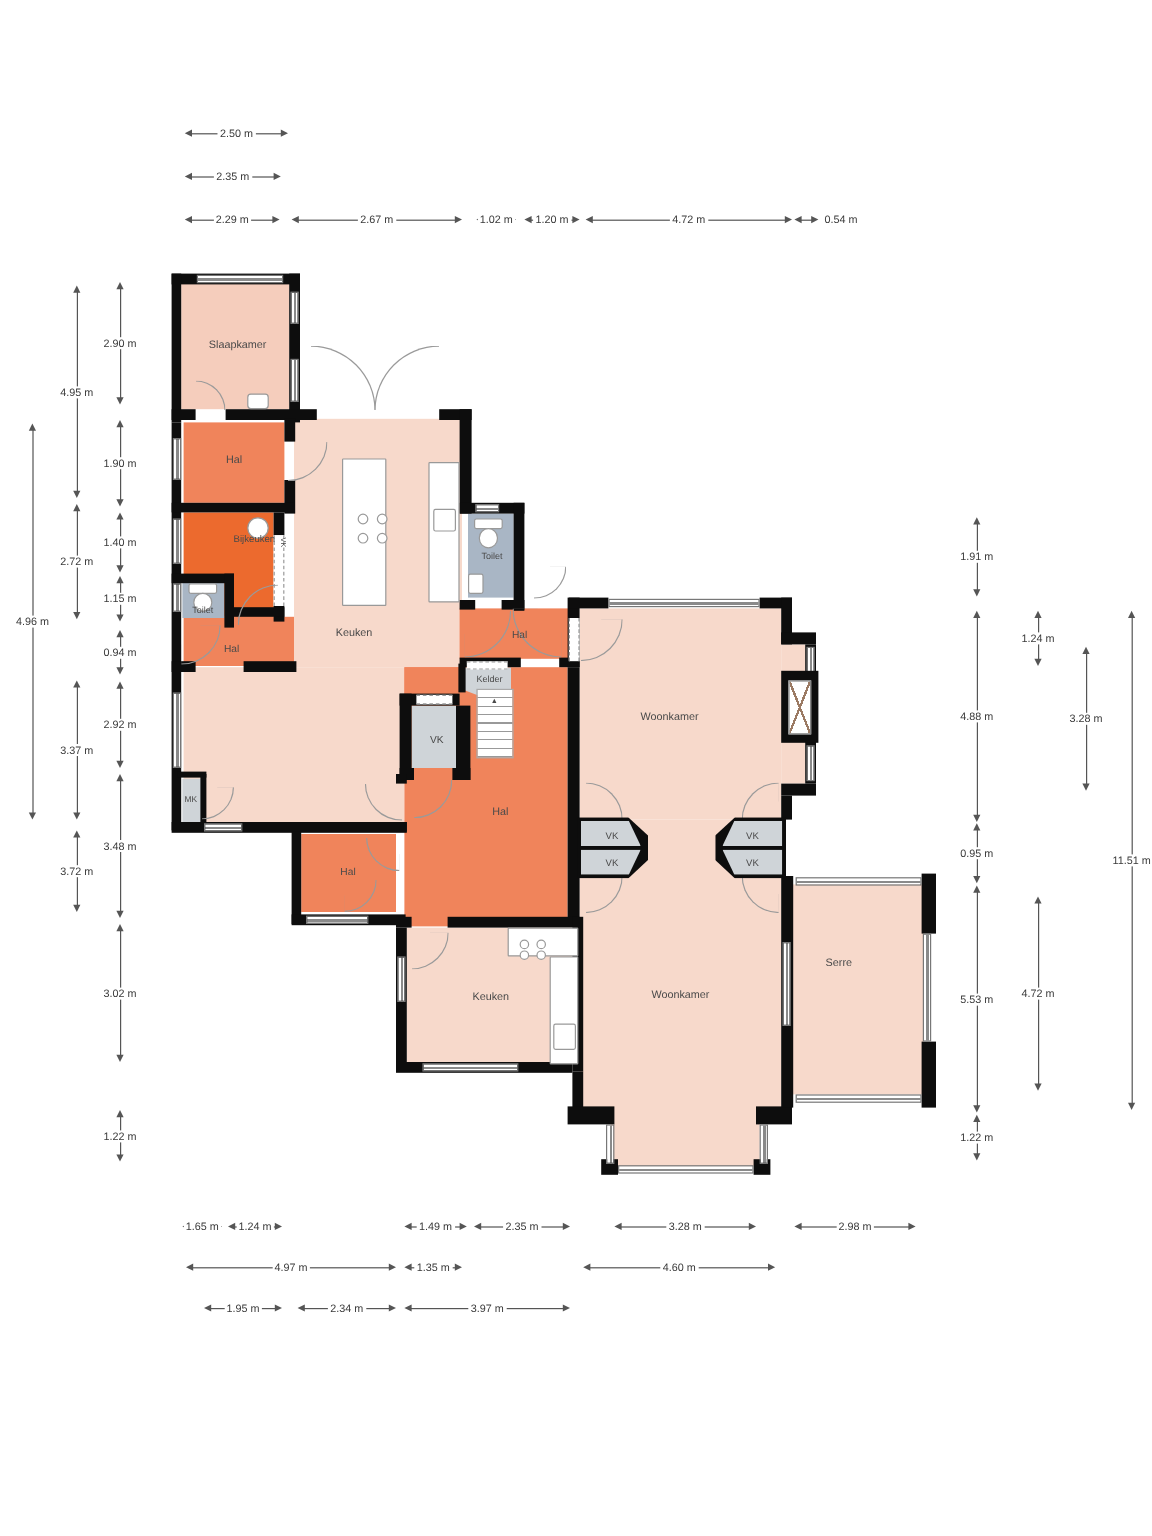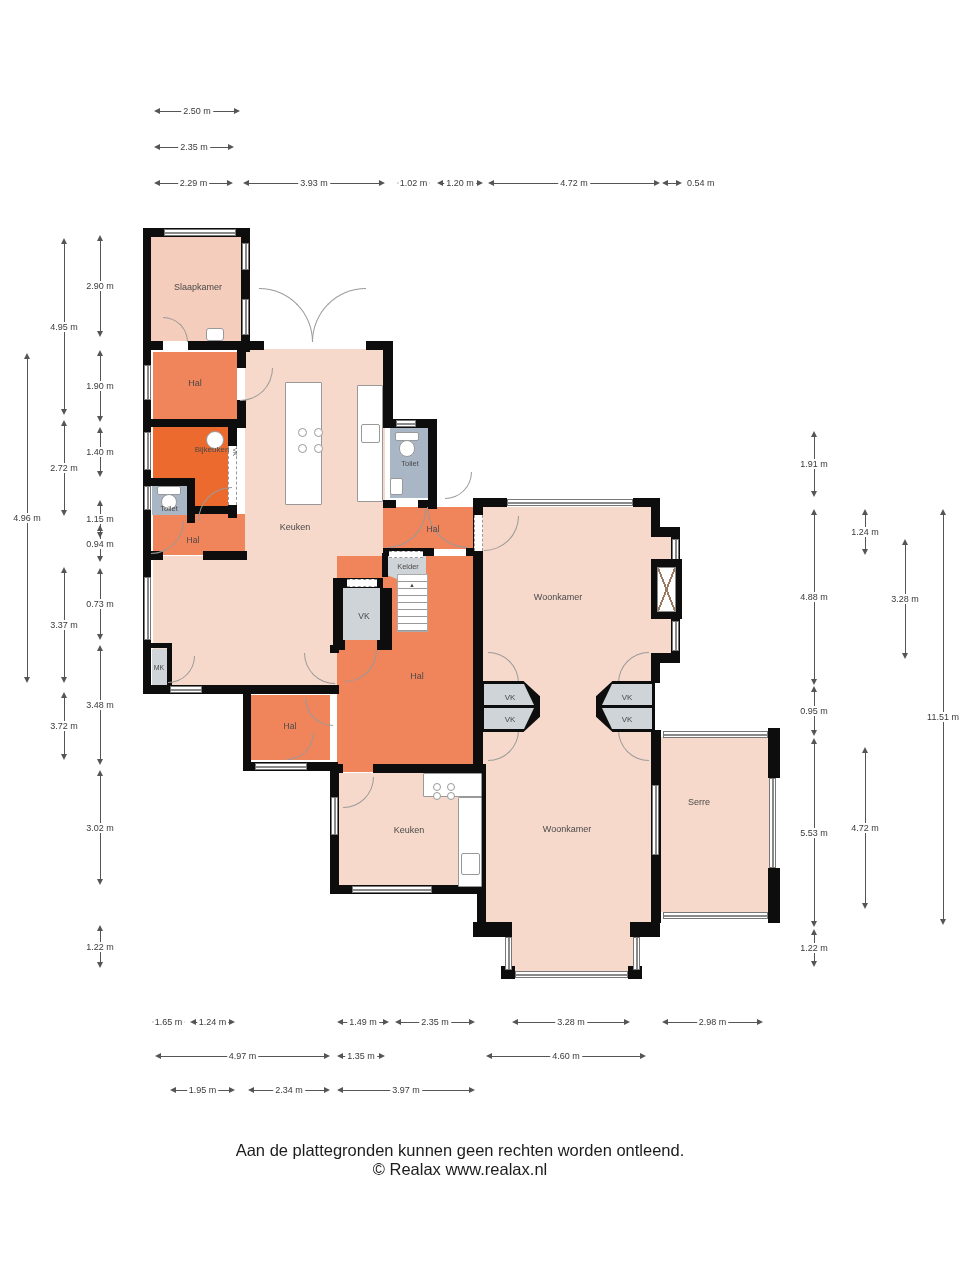--- a/index.html
+++ b/index.html
@@ -219,21 +219,21 @@
       <div class="dim" style="left: 154px; top: 178px; width: 79px; height: 10px;">
         <div class="dim-line" style="left: 4px; right: 4px; top: 4.5px; height: 1px;"></div>
         <div class="arrow" style="left: 0px; top: 1.5px; border-top: 3.5px solid transparent; border-bottom: 3.5px solid transparent; border-right: 6px solid rgb(85, 85, 85);"></div>
         <div class="arrow" style="right: 0px; top: 1.5px; border-top: 3.5px solid transparent; border-bottom: 3.5px solid transparent; border-left: 6px solid rgb(85, 85, 85);"></div>
         <div class="dim-label">2.29 m</div>
       </div>
       <div class="dim" style="left: 243px; top: 178px; width: 142px; height: 10px;">
         <div class="dim-line" style="left: 4px; right: 4px; top: 4.5px; height: 1px;"></div>
         <div class="arrow" style="left: 0px; top: 1.5px; border-top: 3.5px solid transparent; border-bottom: 3.5px solid transparent; border-right: 6px solid rgb(85, 85, 85);"></div>
         <div class="arrow" style="right: 0px; top: 1.5px; border-top: 3.5px solid transparent; border-bottom: 3.5px solid transparent; border-left: 6px solid rgb(85, 85, 85);"></div>
-        <div class="dim-label">3.93 m</div>
+        <div class="dim-label">2.67 m</div>
       </div>
       <div class="dim" style="left: 397px; top: 178px; width: 33px; height: 10px;">
         <div class="dim-line" style="left: 4px; right: 4px; top: 4.5px; height: 1px;"></div>
         <div class="arrow" style="left: 0px; top: 1.5px; border-top: 3.5px solid transparent; border-bottom: 3.5px solid transparent; border-right: 6px solid rgb(85, 85, 85);"></div>
         <div class="arrow" style="right: 0px; top: 1.5px; border-top: 3.5px solid transparent; border-bottom: 3.5px solid transparent; border-left: 6px solid rgb(85, 85, 85);"></div>
         <div class="dim-label">1.02 m</div>
       </div>
       <div class="dim" style="left: 437px; top: 178px; width: 46px; height: 10px;">
         <div class="dim-line" style="left: 4px; right: 4px; top: 4.5px; height: 1px;"></div>
         <div class="arrow" style="left: 0px; top: 1.5px; border-top: 3.5px solid transparent; border-bottom: 3.5px solid transparent; border-right: 6px solid rgb(85, 85, 85);"></div>
@@ -293,37 +293,37 @@
         <div class="arrow" style="top: 0px; left: 1.5px; border-left: 3.5px solid transparent; border-right: 3.5px solid transparent; border-bottom: 6px solid rgb(85, 85, 85);"></div>
         <div class="arrow" style="bottom: 0px; left: 1.5px; border-left: 3.5px solid transparent; border-right: 3.5px solid transparent; border-top: 6px solid rgb(85, 85, 85);"></div>
         <div class="dim-label">1.90 m</div>
       </div>
       <div class="dim" style="left: 95px; top: 427px; width: 10px; height: 50px;">
         <div class="dim-line" style="top: 4px; bottom: 4px; left: 4.5px; width: 1px;"></div>
         <div class="arrow" style="top: 0px; left: 1.5px; border-left: 3.5px solid transparent; border-right: 3.5px solid transparent; border-bottom: 6px solid rgb(85, 85, 85);"></div>
         <div class="arrow" style="bottom: 0px; left: 1.5px; border-left: 3.5px solid transparent; border-right: 3.5px solid transparent; border-top: 6px solid rgb(85, 85, 85);"></div>
         <div class="dim-label">1.40 m</div>
       </div>
-      <div class="dim" style="left: 95px; top: 500px; width: 10px; height: 38px;">
+      <div class="dim" style="left: 95px; top: 480px; width: 10px; height: 38px;">
         <div class="dim-line" style="top: 4px; bottom: 4px; left: 4.5px; width: 1px;"></div>
         <div class="arrow" style="top: 0px; left: 1.5px; border-left: 3.5px solid transparent; border-right: 3.5px solid transparent; border-bottom: 6px solid rgb(85, 85, 85);"></div>
         <div class="arrow" style="bottom: 0px; left: 1.5px; border-left: 3.5px solid transparent; border-right: 3.5px solid transparent; border-top: 6px solid rgb(85, 85, 85);"></div>
         <div class="dim-label">1.15 m</div>
       </div>
       <div class="dim" style="left: 95px; top: 525px; width: 10px; height: 37px;">
         <div class="dim-line" style="top: 4px; bottom: 4px; left: 4.5px; width: 1px;"></div>
         <div class="arrow" style="top: 0px; left: 1.5px; border-left: 3.5px solid transparent; border-right: 3.5px solid transparent; border-bottom: 6px solid rgb(85, 85, 85);"></div>
         <div class="arrow" style="bottom: 0px; left: 1.5px; border-left: 3.5px solid transparent; border-right: 3.5px solid transparent; border-top: 6px solid rgb(85, 85, 85);"></div>
         <div class="dim-label">0.94 m</div>
       </div>
       <div class="dim" style="left: 95px; top: 568px; width: 10px; height: 72px;">
         <div class="dim-line" style="top: 4px; bottom: 4px; left: 4.5px; width: 1px;"></div>
         <div class="arrow" style="top: 0px; left: 1.5px; border-left: 3.5px solid transparent; border-right: 3.5px solid transparent; border-bottom: 6px solid rgb(85, 85, 85);"></div>
         <div class="arrow" style="bottom: 0px; left: 1.5px; border-left: 3.5px solid transparent; border-right: 3.5px solid transparent; border-top: 6px solid rgb(85, 85, 85);"></div>
-        <div class="dim-label">0.73 m</div>
+        <div class="dim-label">2.92 m</div>
       </div>
       <div class="dim" style="left: 95px; top: 645px; width: 10px; height: 120px;">
         <div class="dim-line" style="top: 4px; bottom: 4px; left: 4.5px; width: 1px;"></div>
         <div class="arrow" style="top: 0px; left: 1.5px; border-left: 3.5px solid transparent; border-right: 3.5px solid transparent; border-bottom: 6px solid rgb(85, 85, 85);"></div>
         <div class="arrow" style="bottom: 0px; left: 1.5px; border-left: 3.5px solid transparent; border-right: 3.5px solid transparent; border-top: 6px solid rgb(85, 85, 85);"></div>
         <div class="dim-label">3.48 m</div>
       </div>
       <div class="dim" style="left: 95px; top: 770px; width: 10px; height: 115px;">
         <div class="dim-line" style="top: 4px; bottom: 4px; left: 4.5px; width: 1px;"></div>
         <div class="arrow" style="top: 0px; left: 1.5px; border-left: 3.5px solid transparent; border-right: 3.5px solid transparent; border-bottom: 6px solid rgb(85, 85, 85);"></div>
@@ -456,15 +456,13 @@
         <div class="arrow" style="right: 0px; top: 1.5px; border-top: 3.5px solid transparent; border-bottom: 3.5px solid transparent; border-left: 6px solid rgb(85, 85, 85);"></div>
         <div class="dim-label">2.34 m</div>
       </div>
       <div class="dim" style="left: 337px; top: 1085px; width: 138px; height: 10px;">
         <div class="dim-line" style="left: 4px; right: 4px; top: 4.5px; height: 1px;"></div>
         <div class="arrow" style="left: 0px; top: 1.5px; border-top: 3.5px solid transparent; border-bottom: 3.5px solid transparent; border-right: 6px solid rgb(85, 85, 85);"></div>
         <div class="arrow" style="right: 0px; top: 1.5px; border-top: 3.5px solid transparent; border-bottom: 3.5px solid transparent; border-left: 6px solid rgb(85, 85, 85);"></div>
         <div class="dim-label">3.97 m</div>
       </div>
     </div>
-  <div class="footer" style="top:1141px;">Aan de plattegronden kunnen geen rechten worden ontleend.</div>
-  <div class="footer" style="top:1160px;">© Realax www.realax.nl</div>
 </div>
 
 </body></html>

